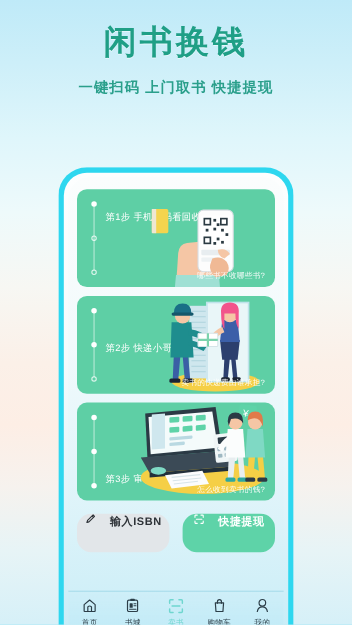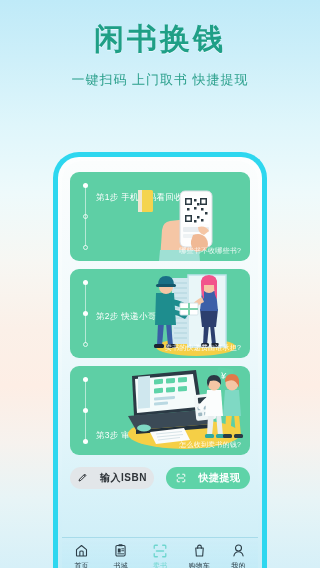--- a/index.html
+++ b/index.html
@@ -50,20 +50,21 @@
     letter-spacing: 3px;
     line-height: 1.15;
     margin: 0 0 14px 0;
     text-shadow: 0 1px 0 rgba(255,255,255,0.5);
   }
   .hero-sub {
     font-size: 13px;
     color: #2a9f8b;
     letter-spacing: 1px;
     margin: 0;
+    font-weight: bold;
   }
 
   
   .phone {
     position: absolute;
     left: 53px;
     top: 152px;
     width: 214px;
     height: 430px;
     border: 5px solid #2ed7ef;
@@ -174,24 +175,23 @@
     position: absolute;
     left: 0;
     right: 0;
     top: 306px;
     display: flex;
     justify-content: center;
     gap: 12px;
   }
   .btn {
     display: flex;
-    align-items: center;
     justify-content: center;
     gap: 13px;
-    height: 22px;
+    height: 35px;
     width: 84px;
     border-radius: 13px;
     font-size: 10px;
     letter-spacing: 0.5px;
     cursor: pointer;
     user-select: none;
     box-sizing: border-box;
   }
   .btn-isbn {
     background: #e2e6e9;

